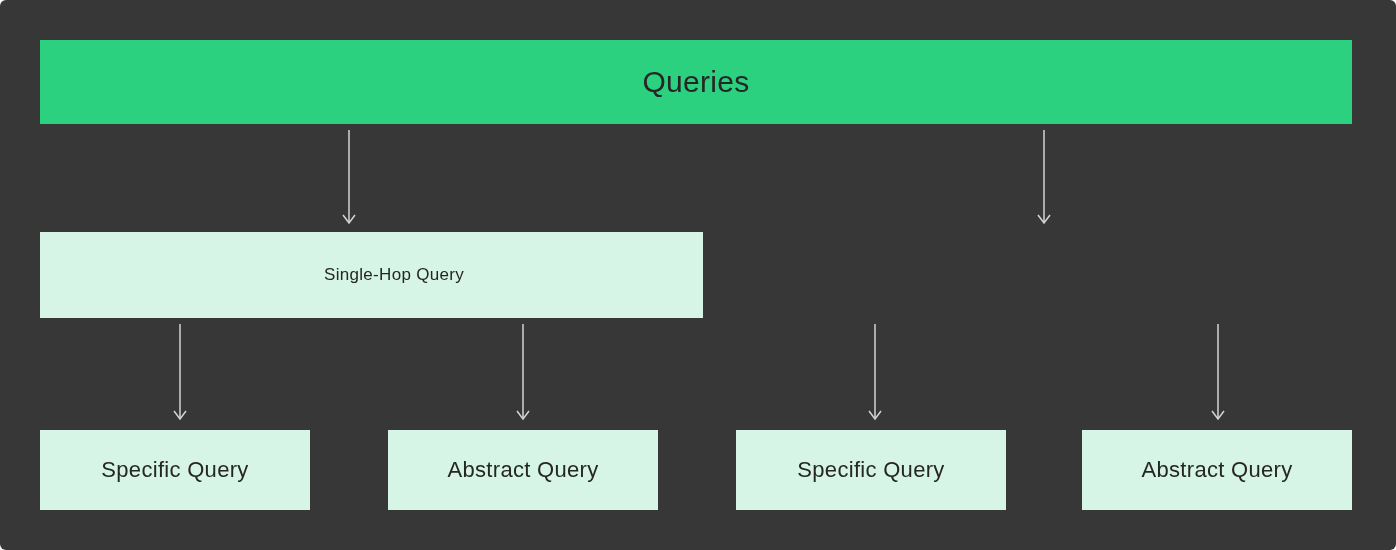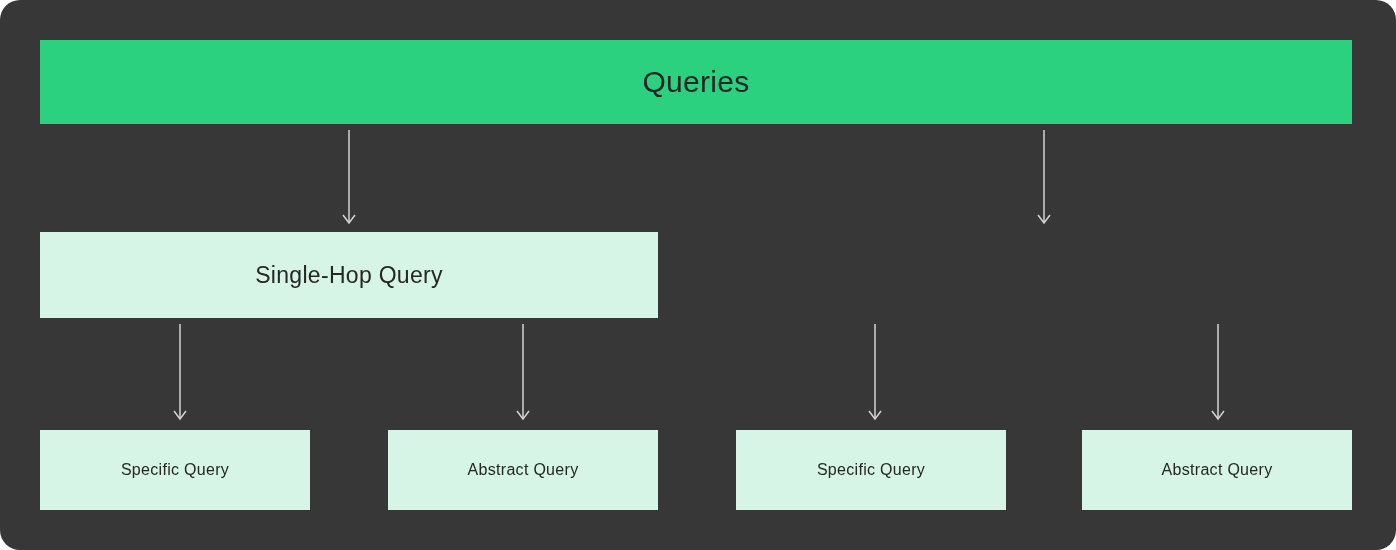--- a/index.html
+++ b/index.html
@@ -6,21 +6,21 @@
     margin: 0;
     padding: 0;
     background: #ffffff;
     font-family: "Liberation Sans", "DejaVu Sans", sans-serif;
   }
   .canvas {
     position: relative;
     width: 1396px;
     height: 550px;
     background: #373737;
-    border-radius: 20px;
+    border-radius: 6px;
     overflow: hidden;
   }
   .node {
     position: absolute;
     display: flex;
     align-items: center;
     justify-content: center;
     color: #262626;
     text-align: center;
     letter-spacing: 0.3px;
@@ -31,30 +31,31 @@
     width: 1312px;
     height: 84px;
     background: #2bd17e;
     font-size: 30px;
     font-weight: 500;
   }
   .node.l2 {
     top: 232px;
     height: 86px;
     background: #d6f5e6;
-    font-size: 23px;
+    font-size: 17px;
     font-weight: 400;
+    padding-left: 45px;
   }
   .node.l2.left  { left: 40px;  width: 618px; }
   .node.l2.right { left: 736px; width: 616px; }
   .node.l3 {
     top: 430px;
     height: 80px;
     background: #d6f5e6;
-    font-size: 16px;
+    font-size: 22px;
     font-weight: 400;
   }
   .node.l3.p1 { left: 40px;   width: 270px; }
   .node.l3.p2 { left: 388px;  width: 270px; }
   .node.l3.p3 { left: 736px;  width: 270px; }
   .node.l3.p4 { left: 1082px; width: 270px; }
   svg.arrows {
     position: absolute;
     left: 0;
     top: 0;

